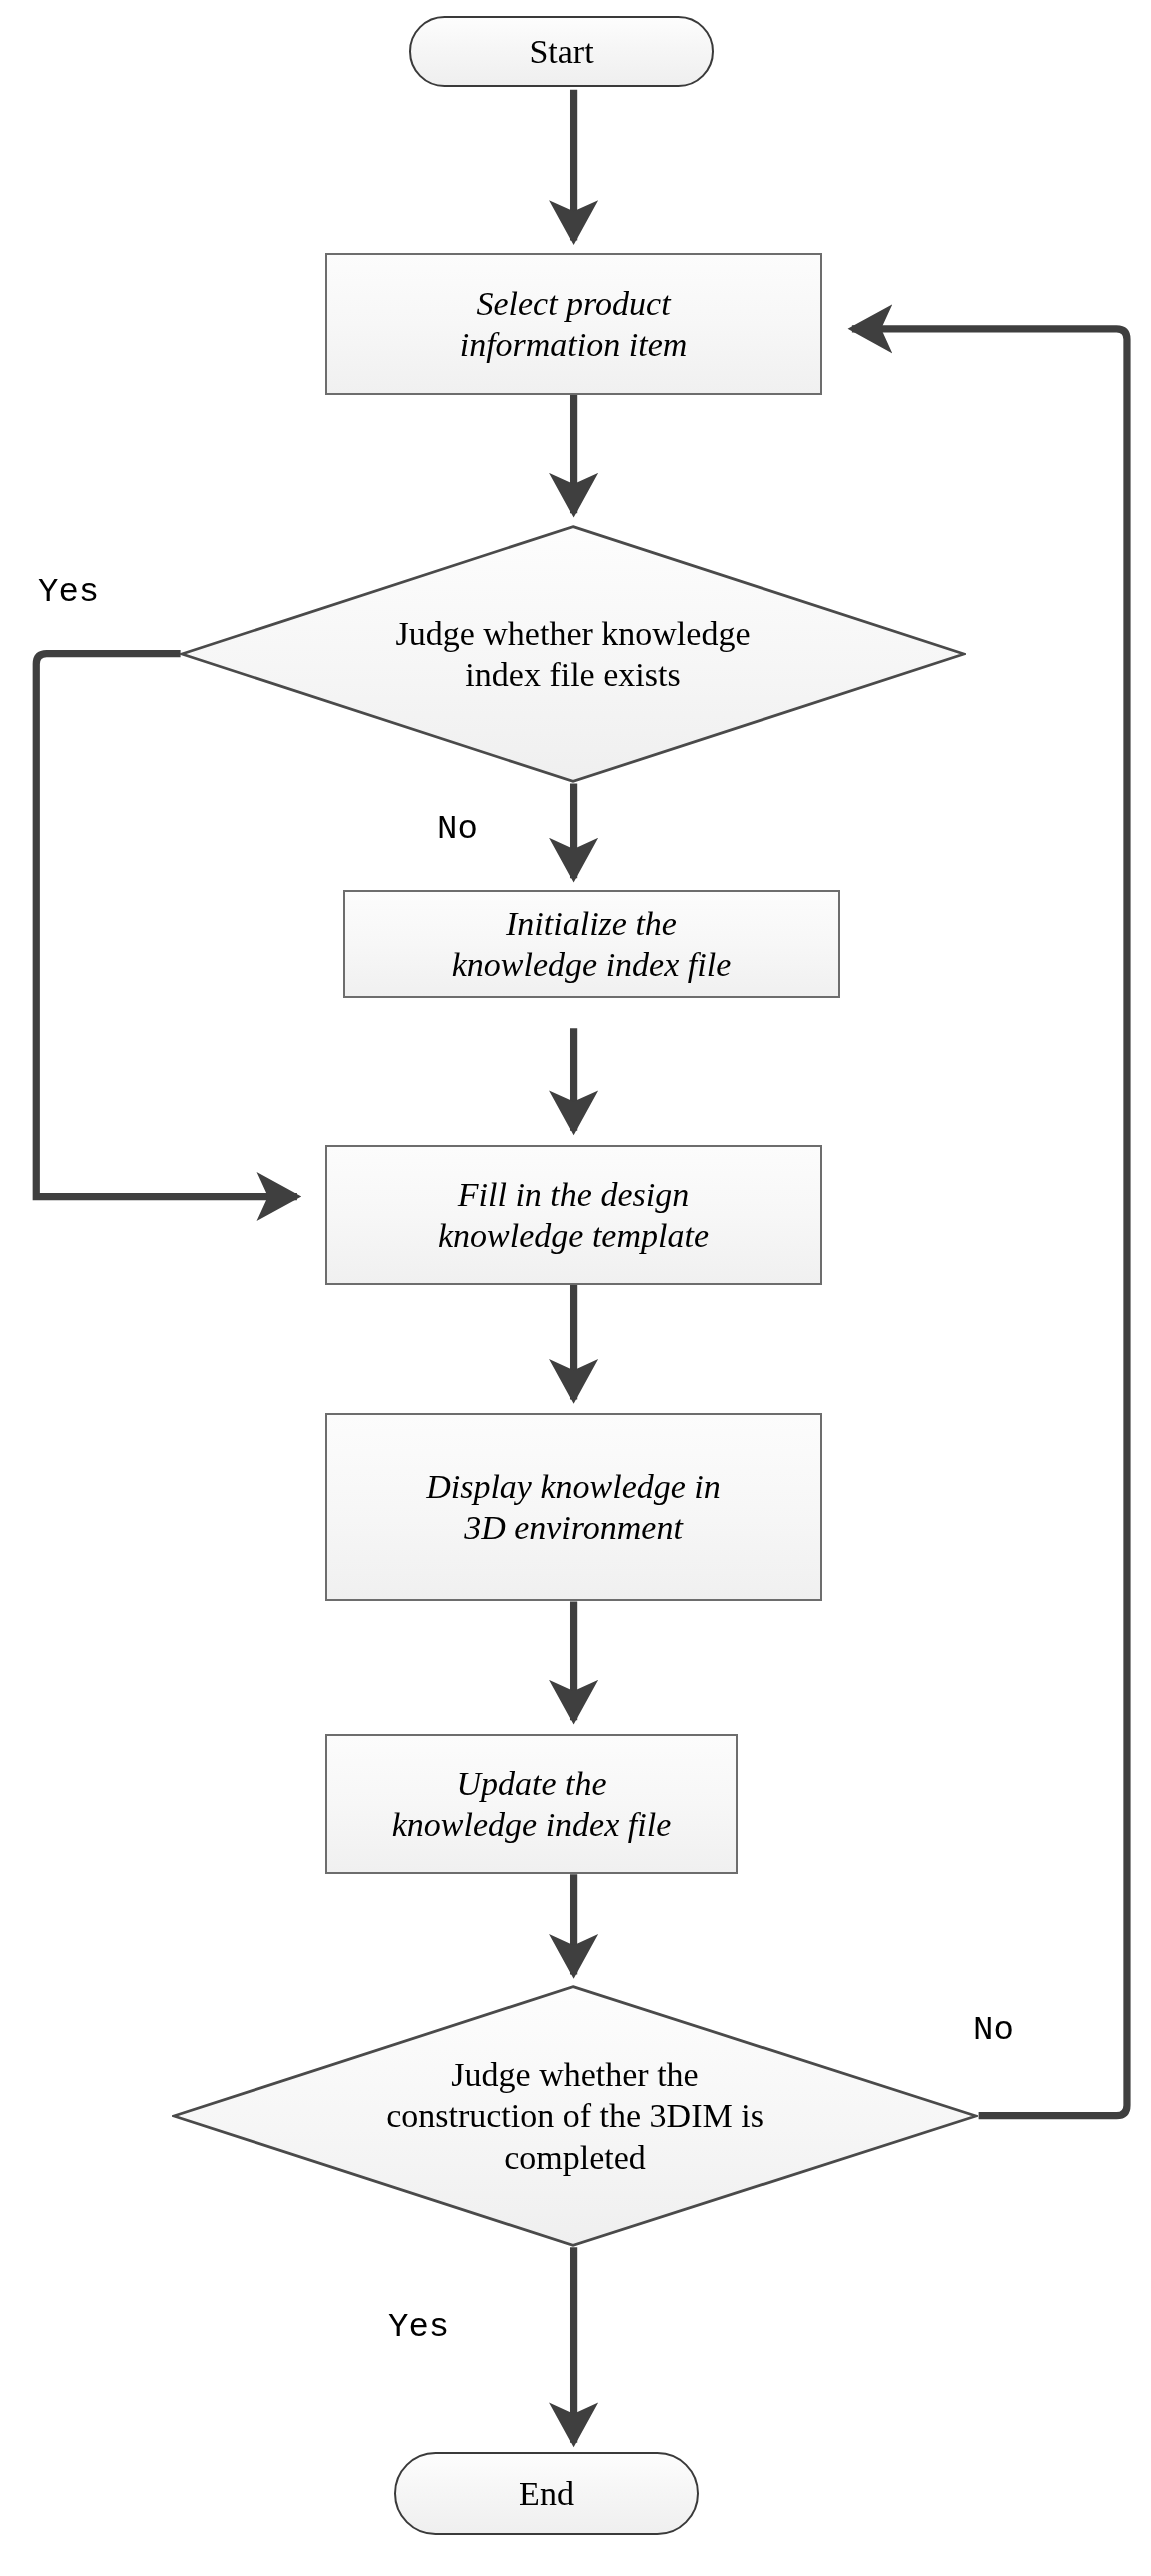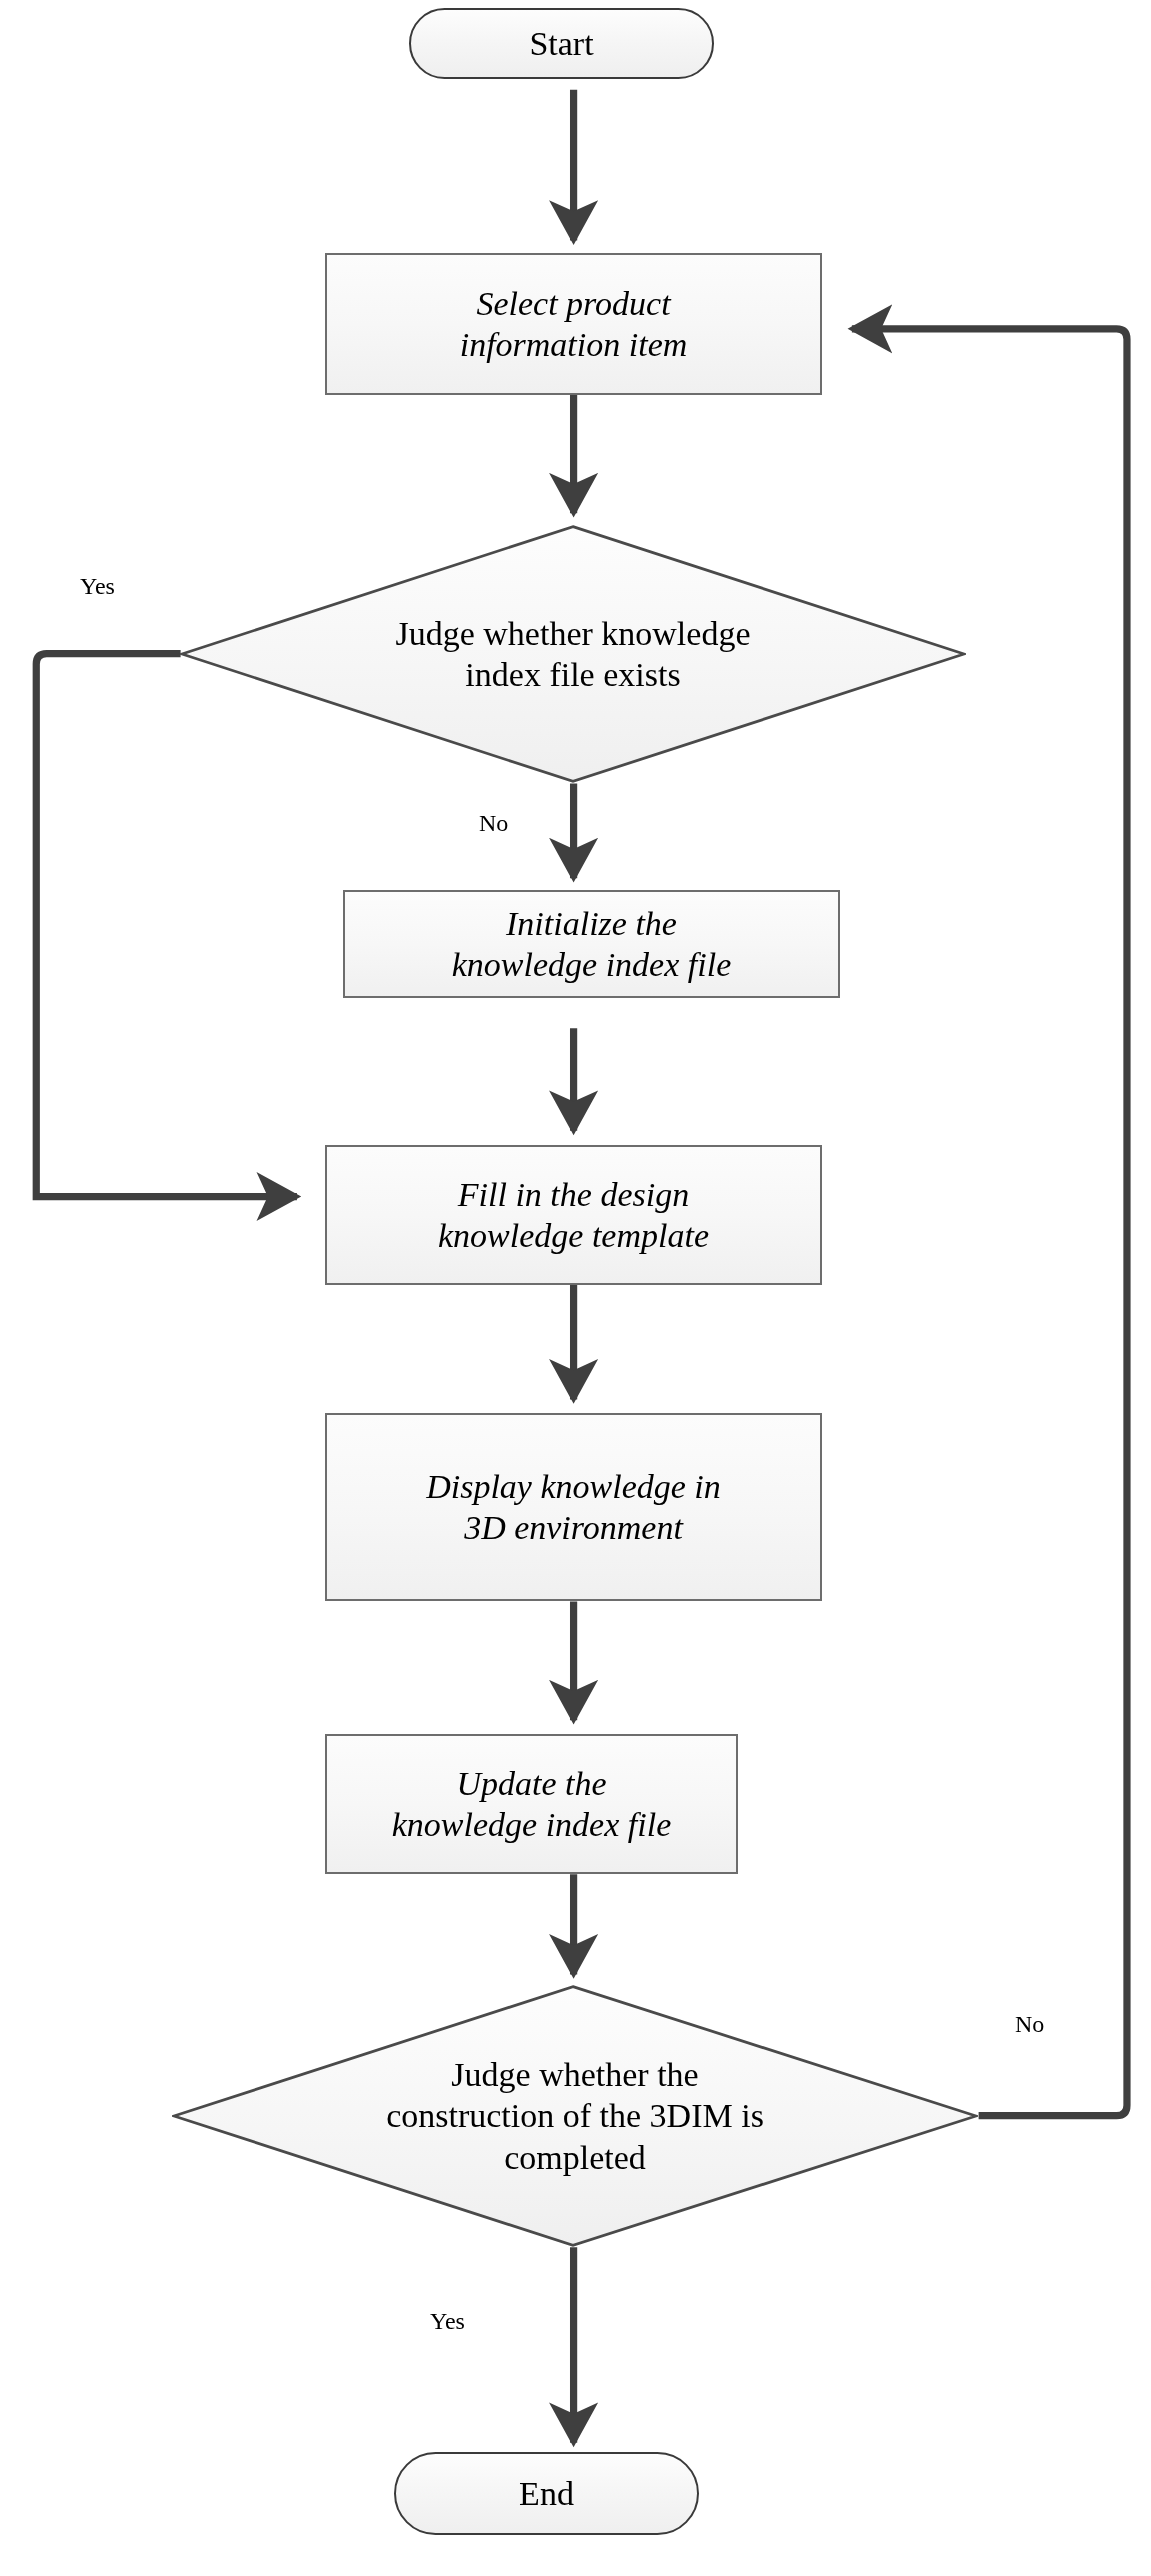--- a/index.html
+++ b/index.html
@@ -61,25 +61,24 @@
     position: absolute;
     left: 0;
     top: 0;
   }
   .decision .node-text {
     position: relative;
     z-index: 2;
   }
   .edge-label {
     position: absolute;
-    font-family: Liberation Serif, serif;
-    font-size: 24px;
+    font-family: Liberation Mono, monospace;
+    font-size: 34px;
     color: #000000;
     white-space: nowrap;
-    margin-left: 42px;
   }
 </style>
 </head>
 <body>
 
 <div id="page">
 
   <svg id="edges" viewBox="0 0 1436 3212" width="1152" height="2576" xmlns="http://www.w3.org/2000/svg">
     <defs>
       <marker id="arrowhead" markerWidth="7" markerHeight="7" refX="5.6" refY="3.5" orient="auto" markerUnits="strokeWidth">
@@ -104,21 +103,21 @@
       <line x1="715" y1="2337" x2="715" y2="2462" marker-end="url(#arrowhead)"></line>
 
       <line x1="715" y1="2802" x2="715" y2="3046" marker-end="url(#arrowhead)"></line>
 
       <path d="M 225 815 L 58 815 Q 45 815 45 828 L 45 1492 L 370 1492" marker-end="url(#arrowhead)"></path>
 
       <path d="M 1220 2638 L 1392 2638 Q 1405 2638 1405 2625 L 1405 423 Q 1405 410 1392 410 L 1062 410" marker-end="url(#arrowhead)"></path>
     </g>
   </svg>
 
-  <div class="node terminator" style="left:409px; top:8px; width:305px; height:71px;">
+  <div class="node terminator" style="left:409px; top:16px; width:305px; height:71px;">
     <span class="node-text">Start</span>
   </div>
 
   <div class="node process" style="left:325px; top:253px; width:497px; height:142px;">
     <span class="node-text">Select product
 information item</span>
   </div>
 
   <div class="node decision" style="left:180px; top:525px; width:786px; height:258px;">
     <svg class="diamond-svg" width="786" height="258" viewBox="0 0 980 322" xmlns="http://www.w3.org/2000/svg">

